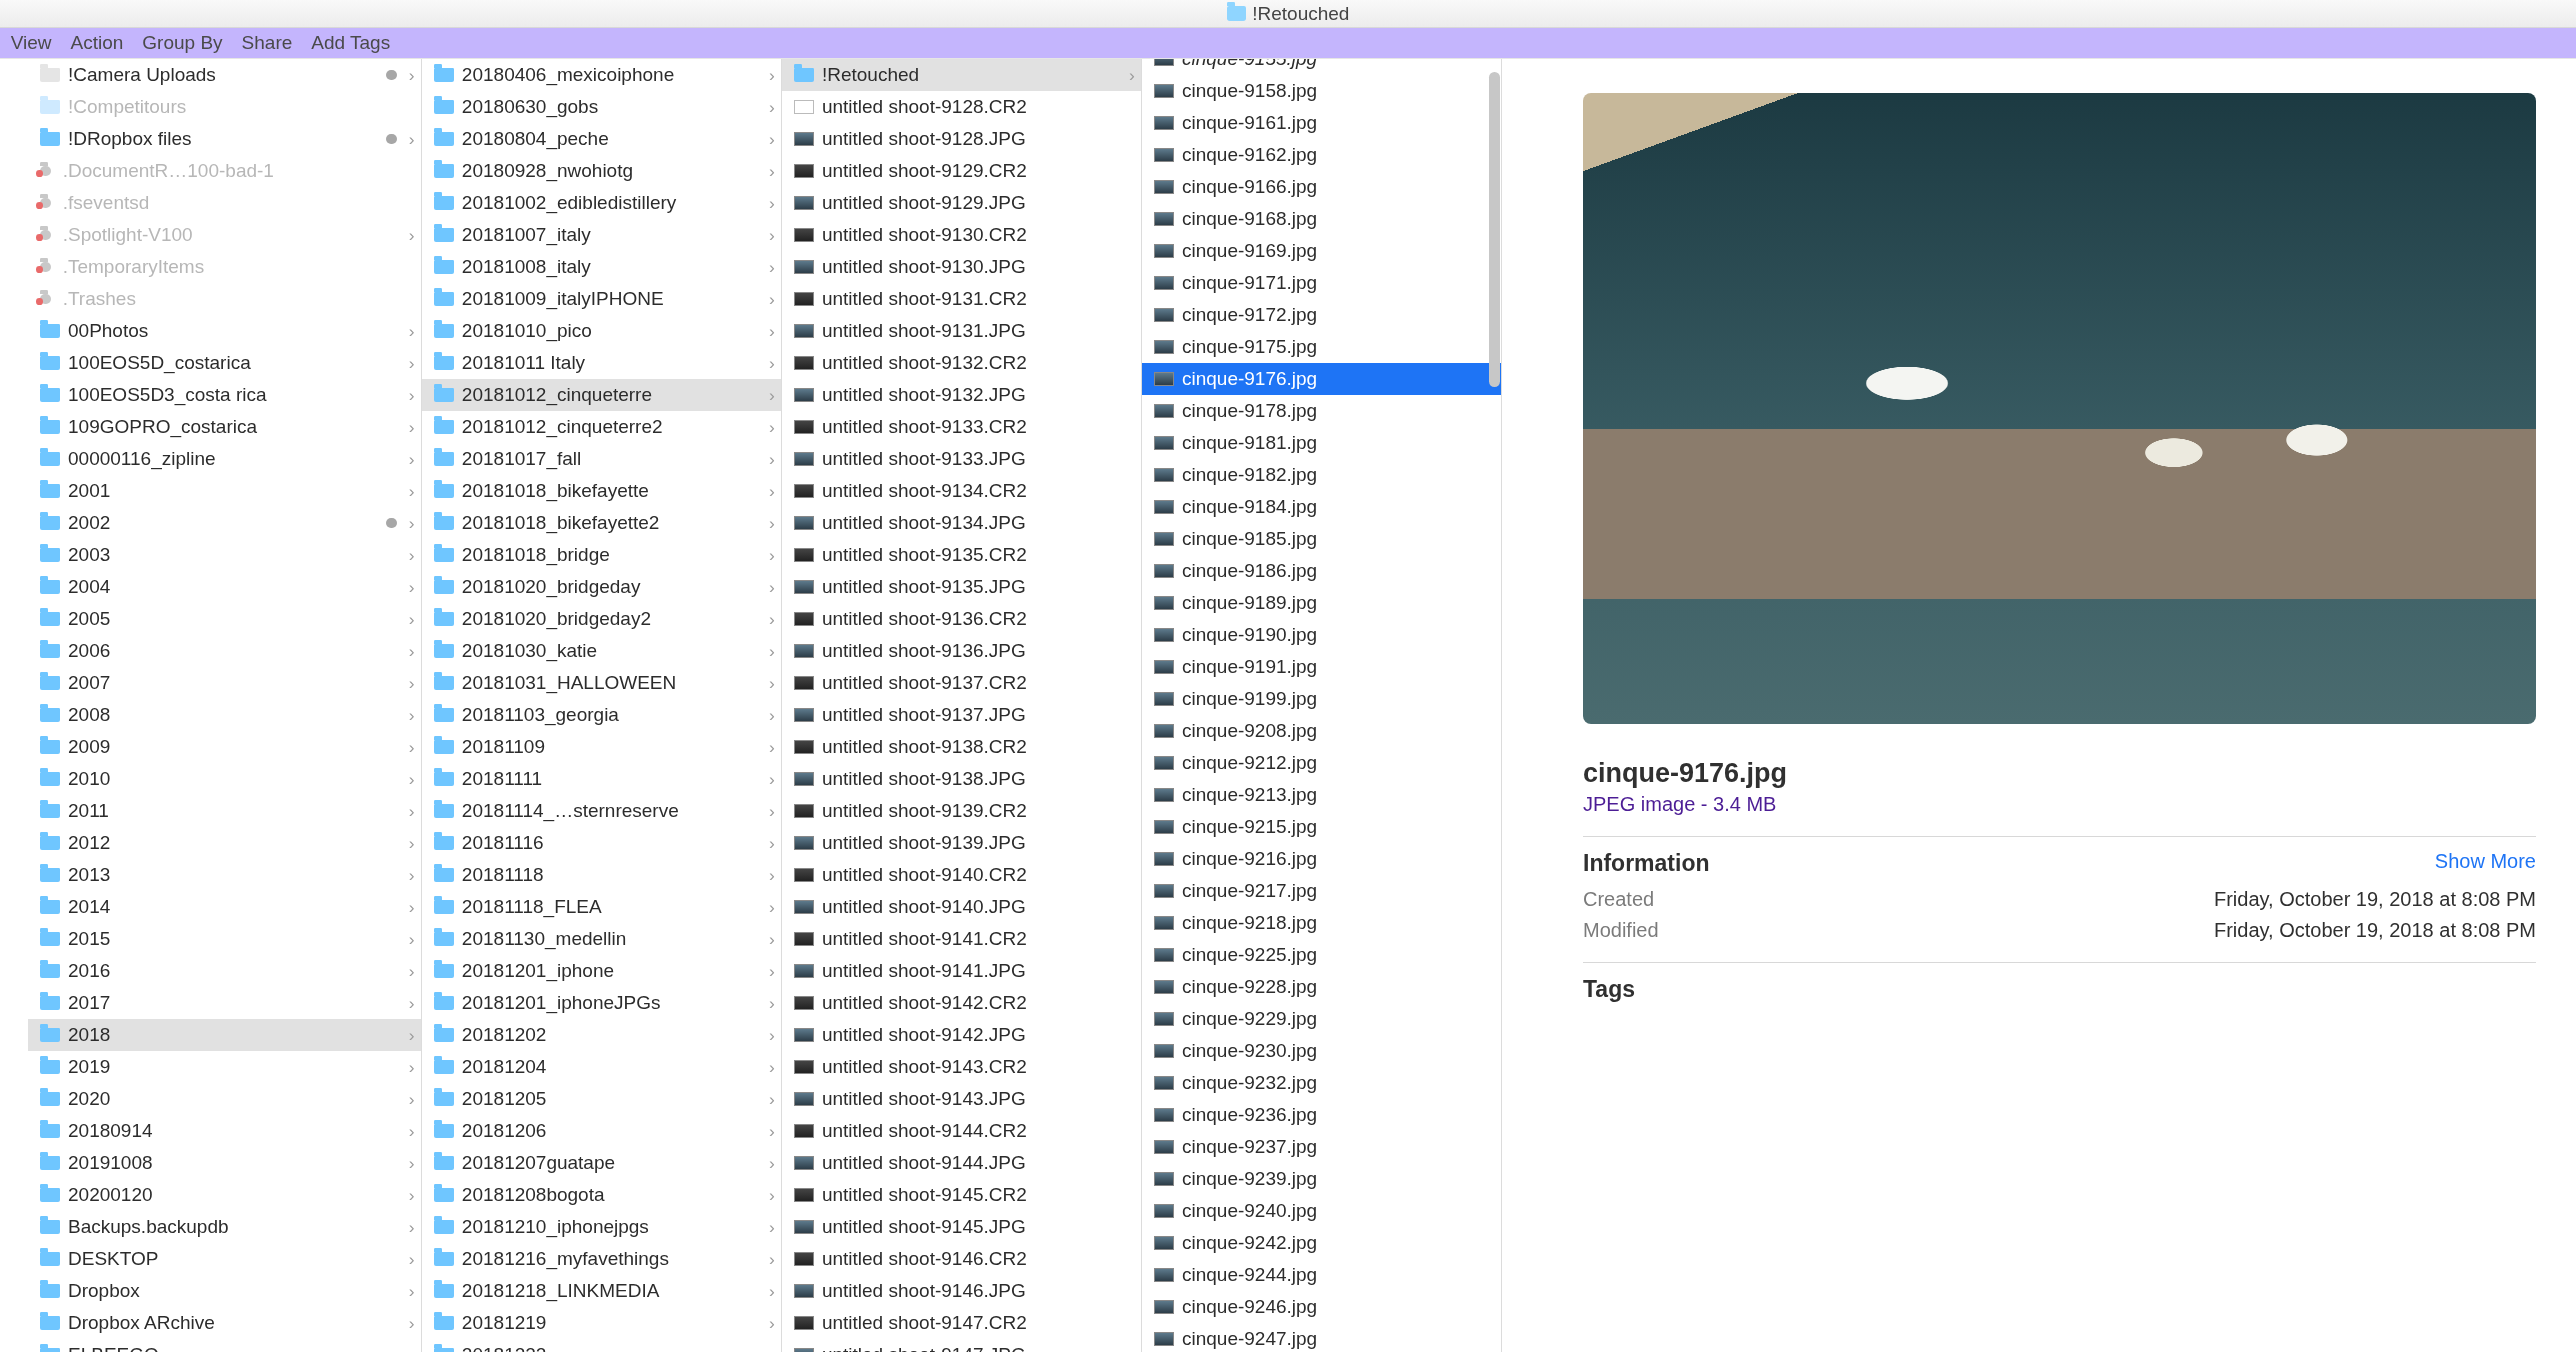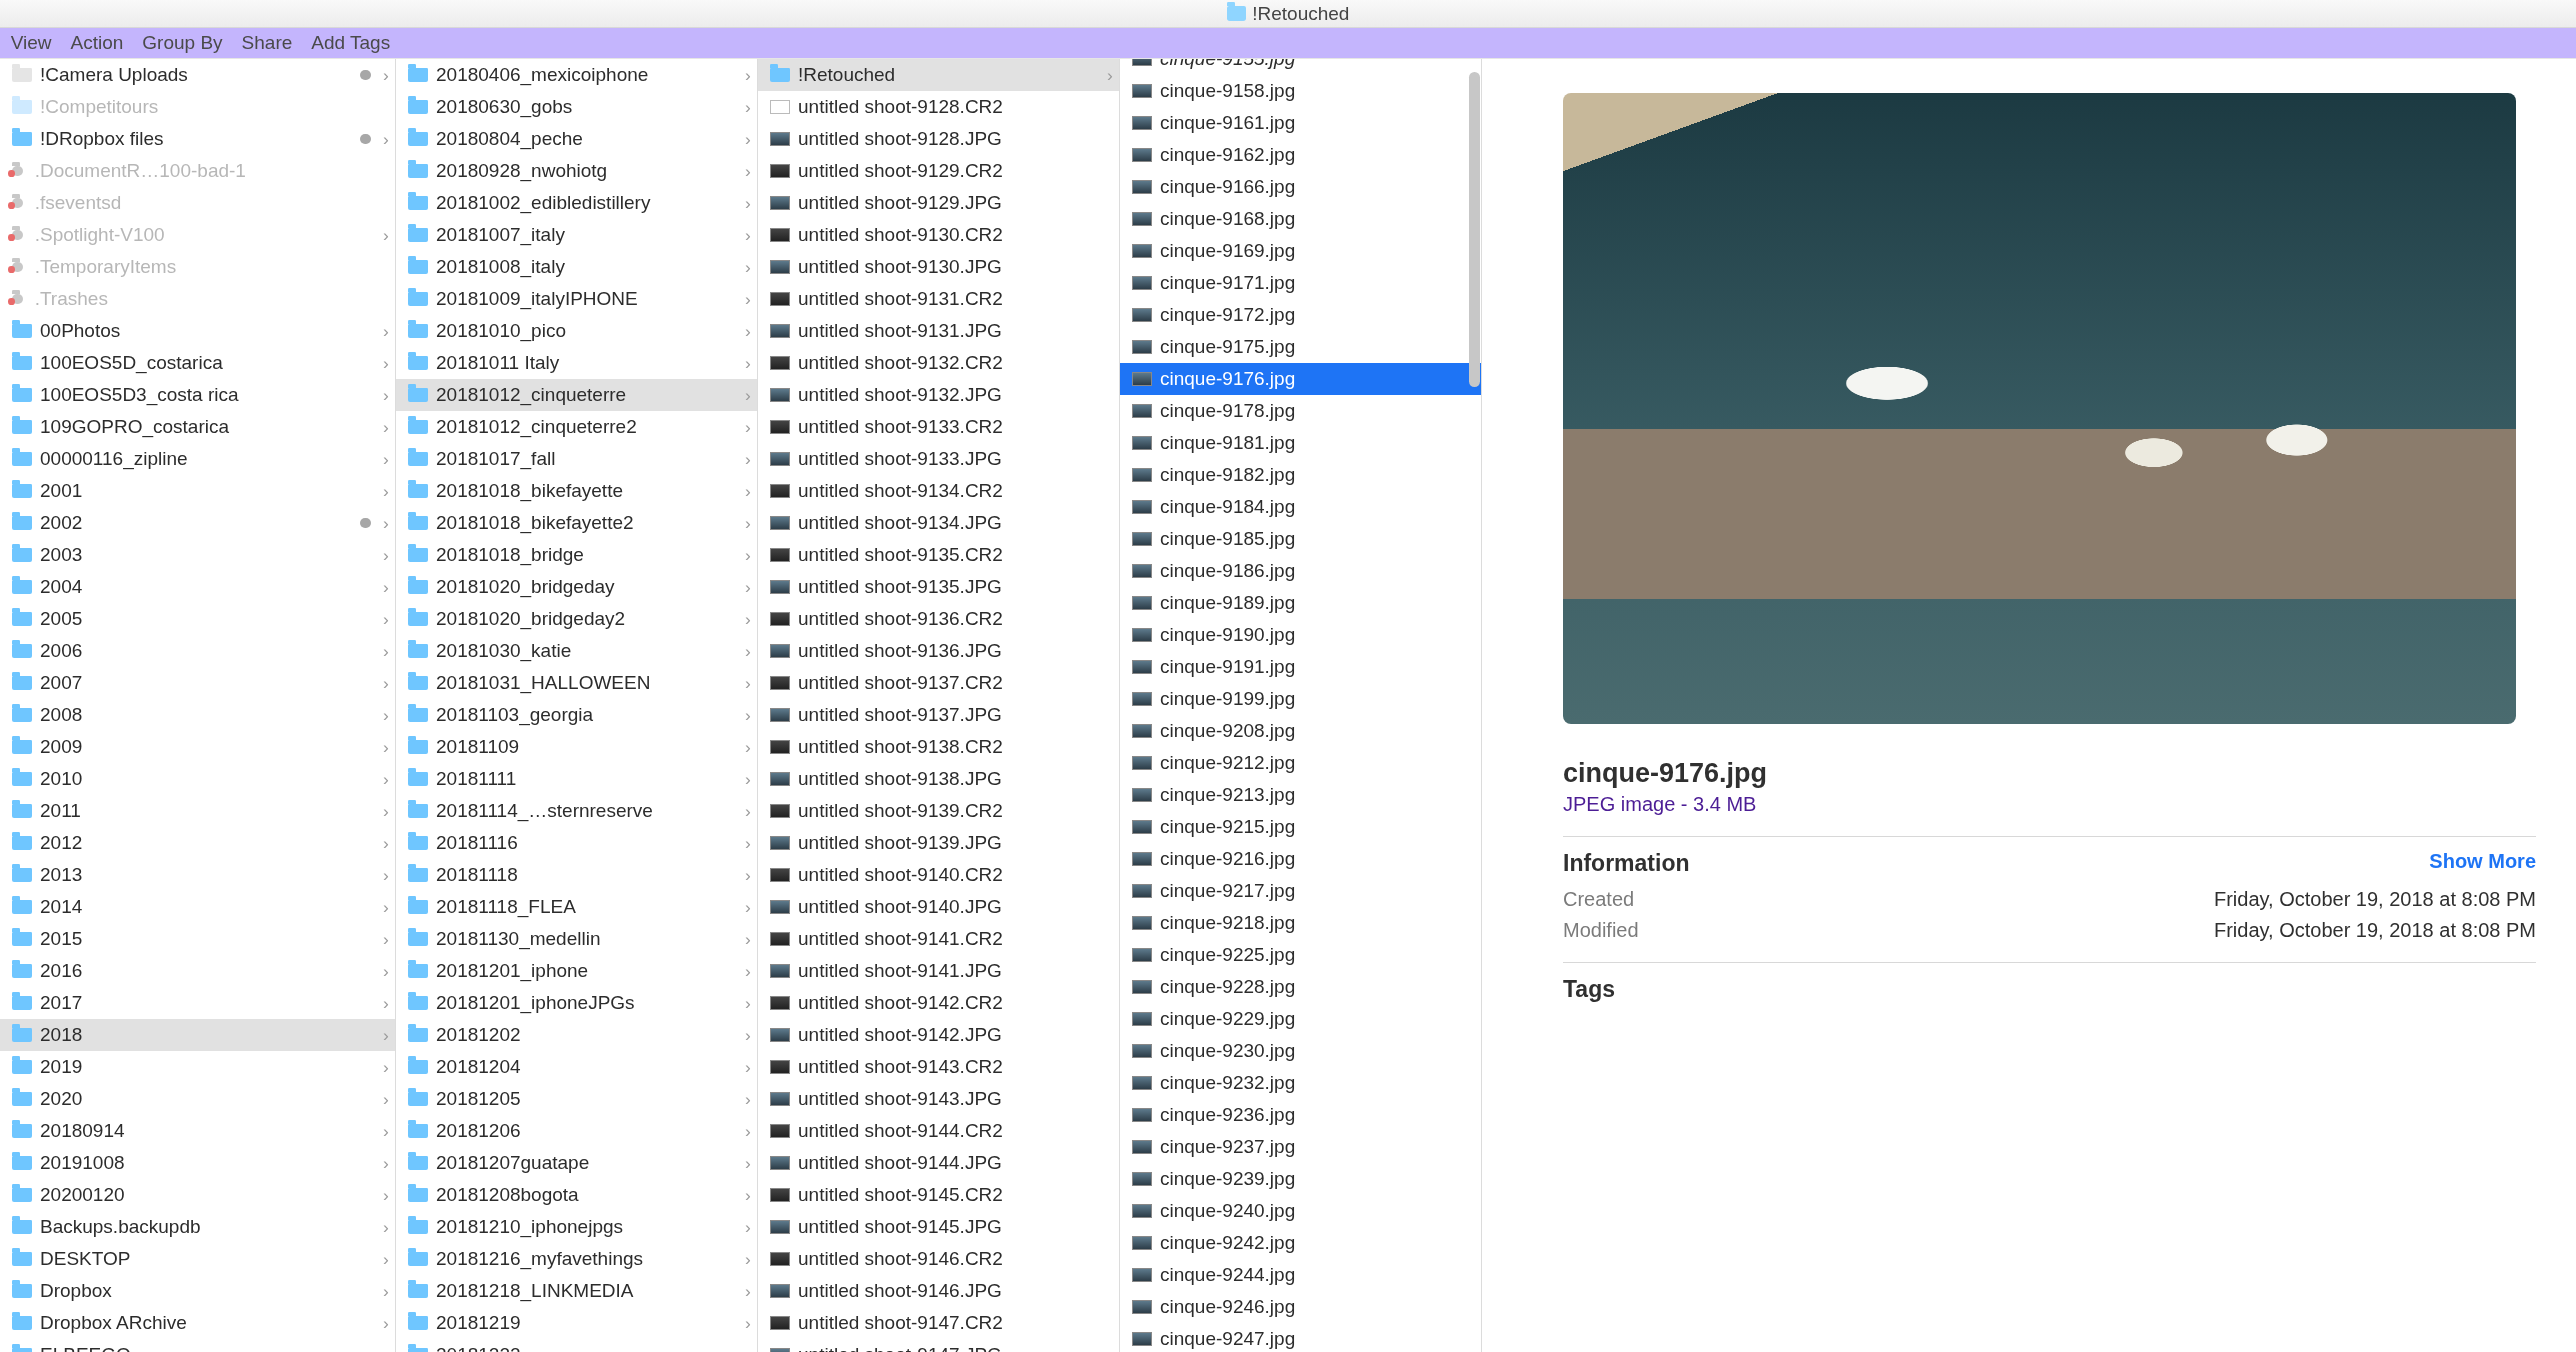--- a/index.html
+++ b/index.html
@@ -50,21 +50,21 @@
   .cols {
     display: flex;
     height: calc(1352px - 28px - 31px);
     width: 100%;
   }
   .col {
     position: relative;
     border-right: 0.7px solid #dcdcdc;
     overflow: hidden;
   }
-  .col1 { width: 396px; }
+  .col1 { width: 396px; margin-left: 28px; }
   .col2 { width: 362px; }
   .col3 { width: 362px; }
   .col4 { width: 362px; position:relative; }
   .preview { flex: 1; padding: 34px 40px 0 81px; }
   .row {
     height: 32px;
     display: flex;
     align-items: center;
     padding-left: 12px;
     gap: 8px;
@@ -146,21 +146,21 @@
   }
   .fname { font-size: 27px; font-weight: 600; margin-bottom: 4px; }
   .finfo { font-size: 20px; color: #4c1d95; margin-bottom: 20px; }
   .hr { height:0.7px; background:#d8d8d8; margin: 9.4px 0 13.4px; }
   .section-head {
     display:flex; justify-content:space-between;
     font-size: 23px; font-weight:700;
     margin-bottom: 6.7px;
     margin-top: 12px;
   }
-  .section-head a { color:#1e74f5; font-weight:700; font-size:20px;text-align:right; }
+  .section-head a { color:#1e74f5; font-weight:400; font-size:20px;text-align:right; }
   .kv { display:flex; justify-content:space-between; font-size:20px;
         color:#7b7b7b; padding: 4px 0;}
   .kv .v { color:#303030; }
 </style>
 </head>
 <body>
 
 <div class="titlebar">
   <span class="foldericon"></span>
   <span>!Retouched</span>

